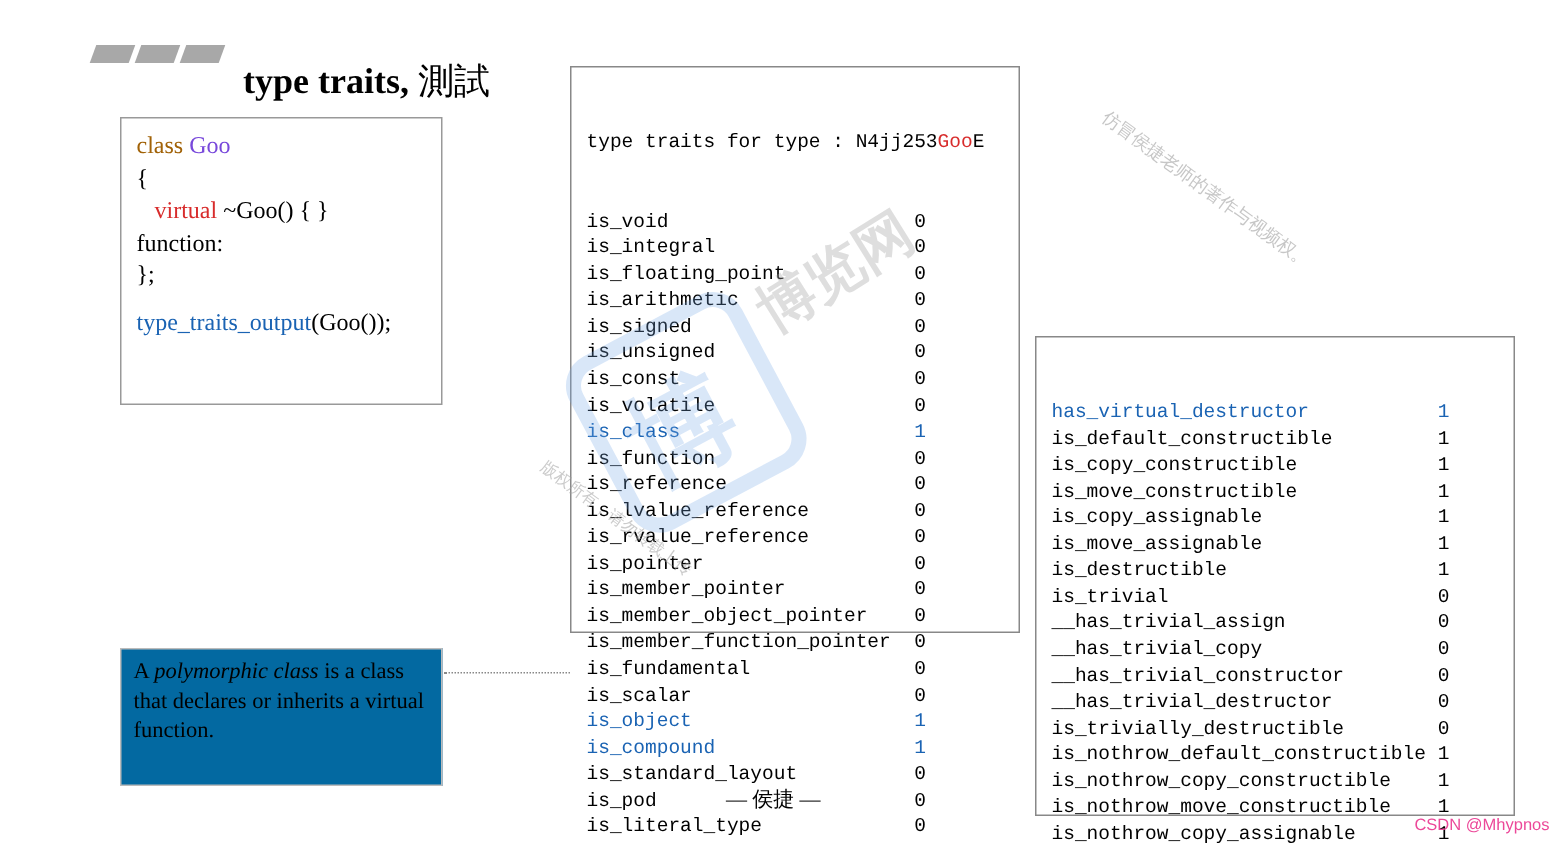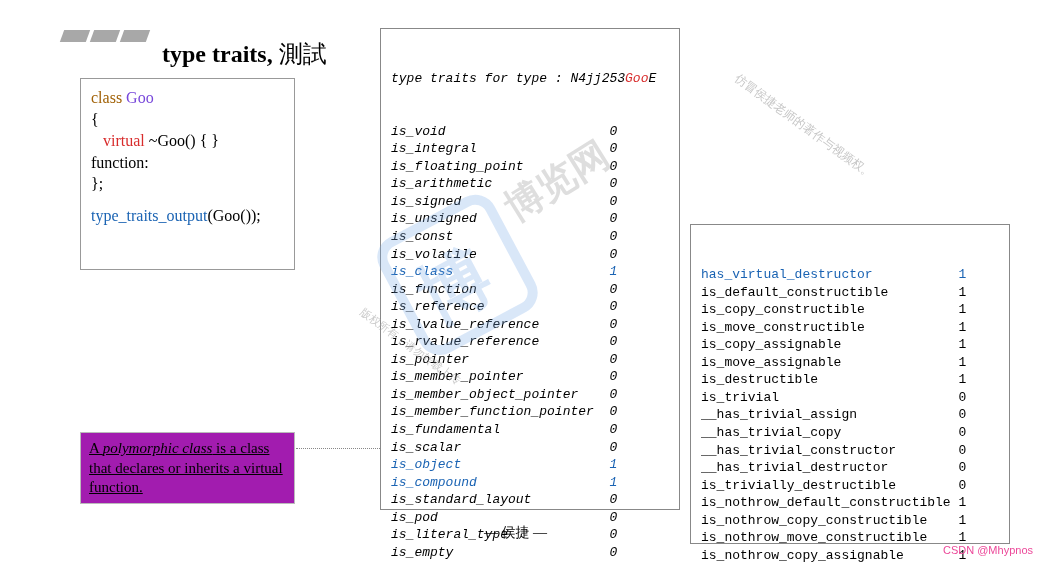--- a/index.html
+++ b/index.html
@@ -45,48 +45,47 @@
     .kw-class { color: #a16207; }
     .kw-name  { color: #7848db; }
     .kw-virt  { color: #d82c2c; }
     .kw-call  { color: #1a63b3; }
     .ind1 { display: inline-block; width: 12px; }
     .notebox {
       position: absolute;
       left: 80px;
       top: 432px;
       width: 215px;
-      height: 72px;
+      height: 92px;
       border: 1px solid #bbb;
-      background: #a21caf;
+      background: #0369a1;
       font-size: 15px;
       padding: 6px 8px;
       line-height: 1.3;
-      text-decoration: underline;
     }
     .notebox .it { font-style: italic; }
     .connector {
       position: absolute;
       left: 296px;
       top: 448px;
       width: 84px;
       height: 1px;
       border-top: 1px dotted #888;
     }
     .monobox {
       position: absolute;
       border: 1px solid #888;
       background: #fff;
       font-family: "Courier New", monospace;
       font-size: 13px;
       line-height: 1.35;
       padding: 6px 10px;
       white-space: pre;
     }
-    .monobox-mid { left: 380px; top: 28px; width: 300px; height: 482px; font-style: italic; }
+    .monobox-mid { left: 380px; top: 44px; width: 300px; height: 378px; }
     .monobox-right { left: 690px; top: 224px; width: 320px; height: 320px; }
     .tt-row { display: block; }
     .tt-blue  { color: #1a63b3; }
     .tt-red   { color: #d82c2c; }
     .footer-author {
       position: absolute;
       left: 484px;
       top: 524px;
       font-size: 14px;
     }

